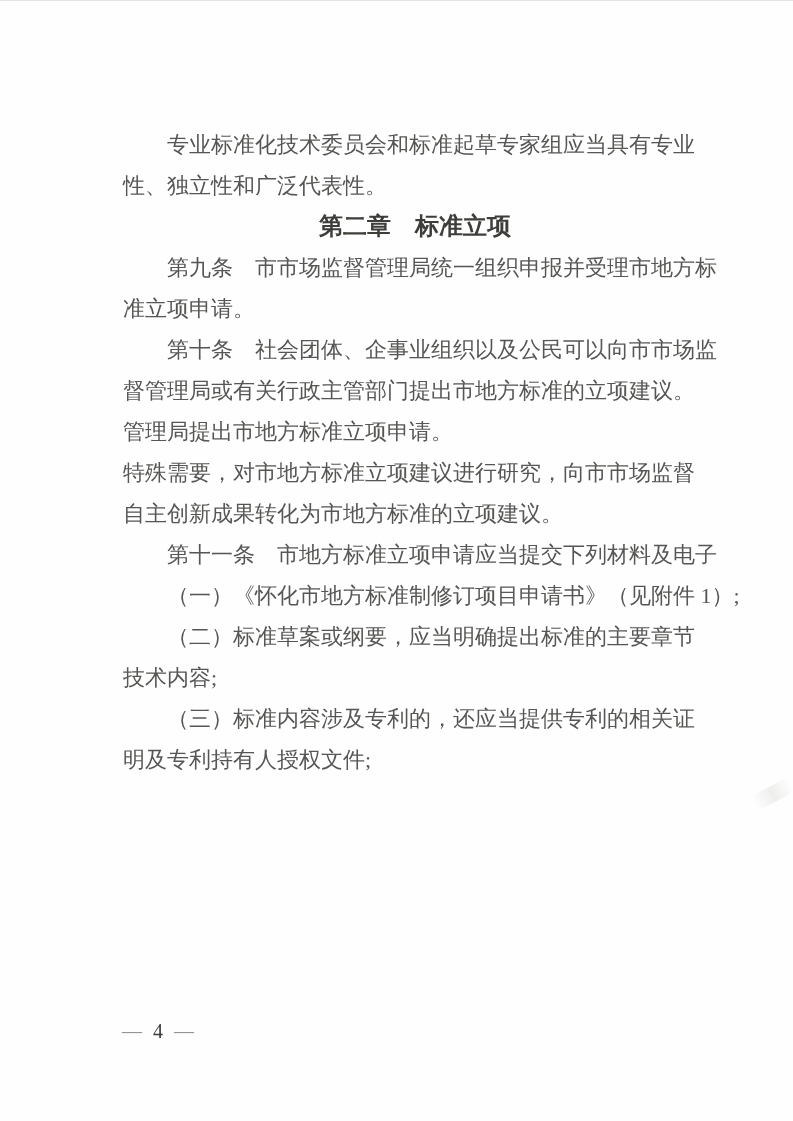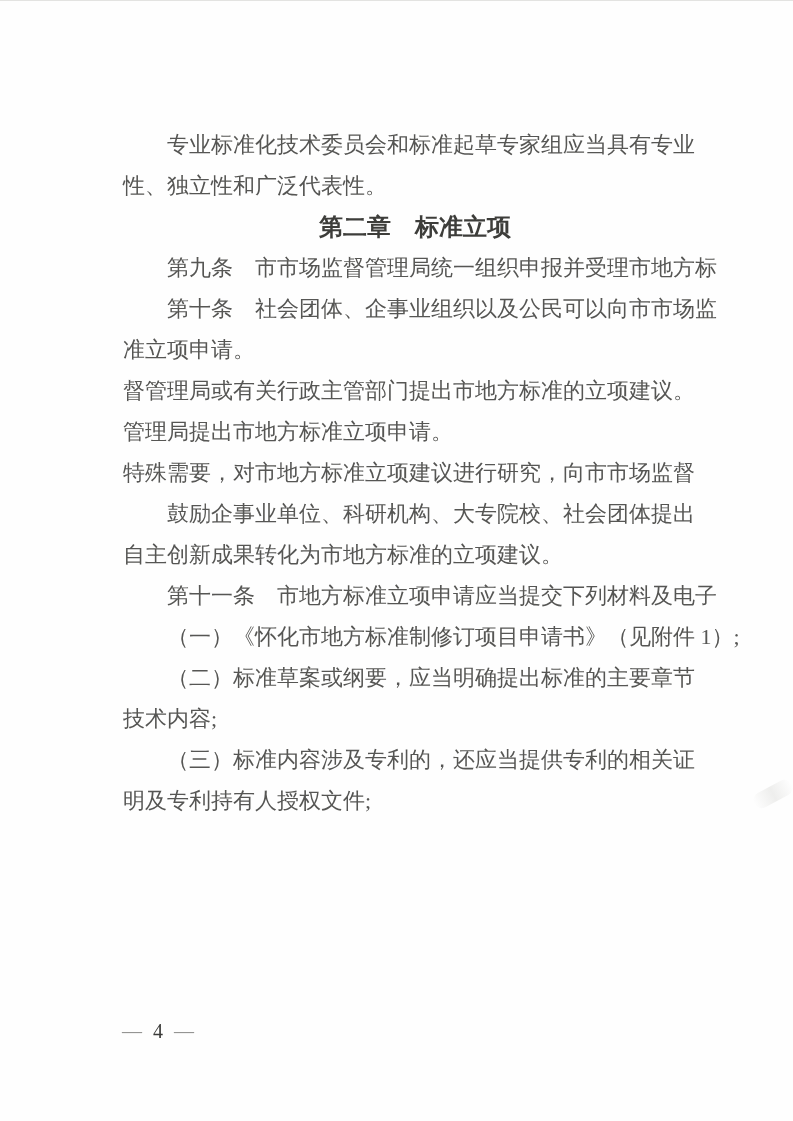--- a/index.html
+++ b/index.html
@@ -31,21 +31,21 @@
     height: 41px;
     line-height: 41px;
     font-size: 22px;
     color: #565654;
     white-space: nowrap;
   }
   .line.indent {
     padding-left: 44px;
   }
   .line.heading {
-    font-family: Liberation Sans, sans-serif;
+    font-family: Liberation Serif, serif;
     font-size: 24px;
     font-weight: bold;
     color: #3d3d3a;
     text-align: center;
     white-space: normal;
     padding-left: 0;
   }
   .page-number {
     position: absolute;
     left: 122px;
@@ -78,26 +78,25 @@
 
 <div class="page">
 
   <div class="top-edge"></div>
 
   <div class="text-block">
       <div class="line indent">专业标准化技术委员会和标准起草专家组应当具有专业</div>
       <div class="line">性、独立性和广泛代表性。</div>
       <div class="line heading">第二章　标准立项</div>
       <div class="line indent">第九条　市市场监督管理局统一组织申报并受理市地方标</div>
+      <div class="line">准立项申请。</div>
       <div class="line indent">第十条　社会团体、企事业组织以及公民可以向市市场监</div>
-      <div class="line">准立项申请。</div>
       <div class="line">督管理局或有关行政主管部门提出市地方标准的立项建议。</div>
       <div class="line">管理局提出市地方标准立项申请。</div>
       <div class="line">特殊需要，对市地方标准立项建议进行研究，向市市场监督</div>
-      <div class="line indent">鼓励企事业单位、科研机构、大专院校、社会团体提出</div>
       <div class="line">自主创新成果转化为市地方标准的立项建议。</div>
       <div class="line indent">第十一条　市地方标准立项申请应当提交下列材料及电子</div>
       <div class="line indent">（一）《怀化市地方标准制修订项目申请书》（见附件 1）;</div>
       <div class="line indent">（二）标准草案或纲要，应当明确提出标准的主要章节</div>
       <div class="line">技术内容;</div>
       <div class="line indent">（三）标准内容涉及专利的，还应当提供专利的相关证</div>
       <div class="line">明及专利持有人授权文件;</div>
     </div>
 
   <div class="page-number">

